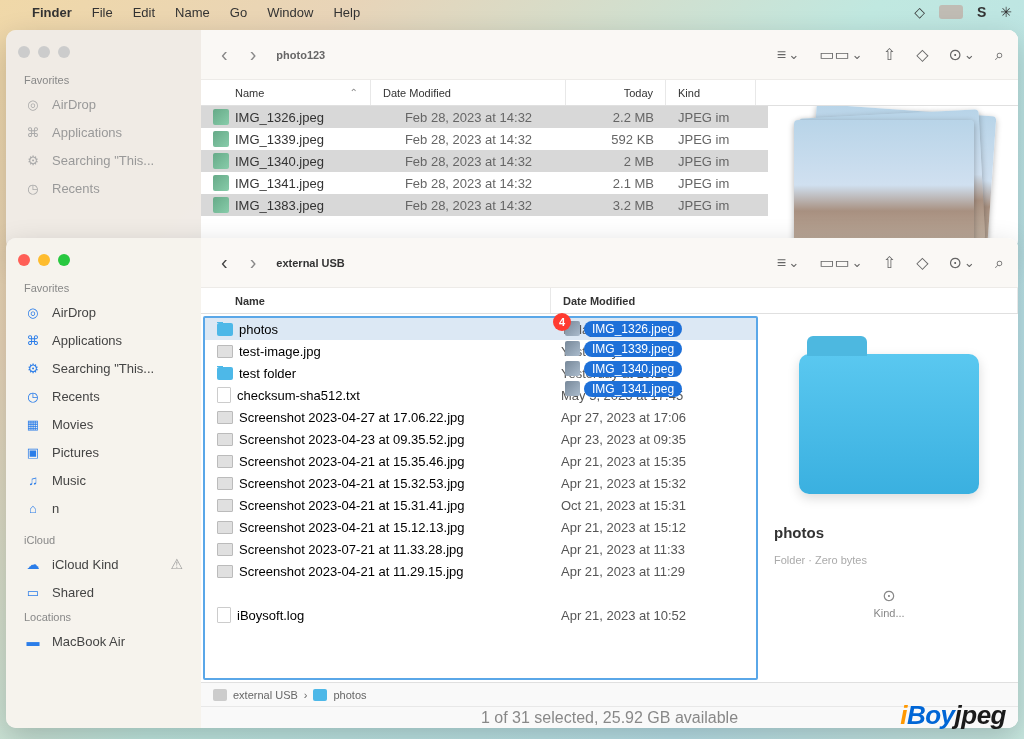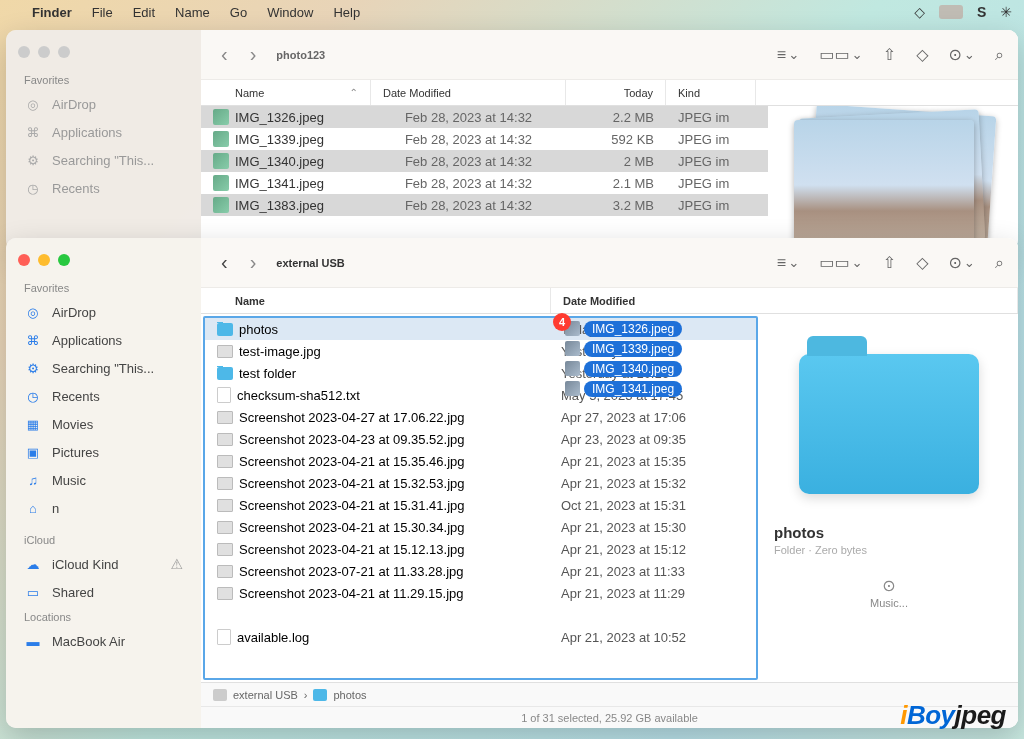--- a/index.html
+++ b/index.html
@@ -75,39 +75,39 @@
 .fcell.date { flex: 1; color: #555; }
 .folder-ico { width: 16px; height: 13px; background: #4db8e8; border-radius: 2px; display: inline-block; flex-shrink: 0; position: relative; }
 .folder-ico::before { content: ''; position: absolute; top: -3px; left: 0; width: 6px; height: 3px; background: #4db8e8; border-radius: 1px 1px 0 0; }
 .txt-ico { width: 14px; height: 16px; background: #fff; border: 1px solid #ccc; border-radius: 1px; display: inline-block; flex-shrink: 0; }
 .jpg-ico { width: 16px; height: 13px; background: #e0e0e0; border: 1px solid #bbb; border-radius: 1px; display: inline-block; flex-shrink: 0; }
 
 .preview2 { width: 258px; padding: 20px 14px; display: flex; flex-direction: column; align-items: center; }
 .big-folder { width: 180px; height: 140px; background: linear-gradient(180deg, #5ac8f0 0%, #3ab0e0 100%); border-radius: 10px; position: relative; margin-top: 20px; box-shadow: 0 4px 12px rgba(0,0,0,0.15); }
 .big-folder::before { content: ''; position: absolute; top: -18px; left: 8px; width: 60px; height: 20px; background: #4db8e0; border-radius: 6px 6px 0 0; }
 .pv-name { font-size: 15px; font-weight: 600; margin-top: 30px; align-self: flex-start; color: #333; }
-.pv-sub { font-size: 11px; color: #aaa; align-self: flex-start; margin-top: 3px; }
+.pv-sub { font-size: 11px; color: #aaa; align-self: flex-start; margin-top: 13px; }
 .more-btn { margin-top: 20px; color: #888; font-size: 11px; text-align: center; }
 .more-ico { font-size: 16px; display: block; margin-bottom: 2px; }
 
 
 .drag-ghost { position: absolute; left: 364px; top: 81px; z-index: 5; }
 .drag-badge { position: absolute; left: -12px; top: -6px; width: 18px; height: 18px; background: #ff3b30; color: #fff; border-radius: 50%; font-size: 11px; font-weight: 700; display: flex; align-items: center; justify-content: center; z-index: 6; }
 .drag-item { display: flex; align-items: center; height: 19px; gap: 4px; margin-bottom: 1px; }
 .drag-thumb { width: 15px; height: 15px; background: linear-gradient(135deg,#789,#abc); border-radius: 2px; }
 .drag-label { background: #1e70d8; color: #fff; font-size: 12px; padding: 1px 8px; border-radius: 9px; white-space: nowrap; }
 
 
 .pathbar { height: 24px; border-top: 1px solid #e0e0e0; display: flex; align-items: center; padding: 0 12px; font-size: 11px; color: #666; gap: 6px; background: #f9f9f9; }
 .path-ico { width: 14px; height: 12px; display: inline-block; }
 .disk-ico { background: #ccc; border-radius: 2px; }
 .path-fold { background: #4db8e8; border-radius: 2px; position: relative; }
 
 
-.statusbar { height: 22px; border-top: 1px solid #e8e8e8; display: flex; align-items: center; justify-content: center; font-size: 11px; color: #888; background: #f9f9f9; }
+.statusbar { height: 22px; border-top: 1px solid #e8e8e8; display: flex; align-items: center; justify-content: center; font-size: 16px; color: #888; background: #f9f9f9; }
 
 
 .watermark { position: absolute; right: 18px; bottom: 8px; font-size: 26px; font-weight: 800; font-style: italic; color: #0066d6; z-index: 10; letter-spacing: -0.5px; }
 .watermark .dot-i { color: #ff9800; }
 .watermark .soft { color: #1a1a1a; font-style: italic; }
 </style>
 </head>
 <body>
 
 <div class="menubar">
@@ -377,27 +377,20 @@
           <div class="frow">
             <div class="fcell name">
               <span class="jpg-ico"></span>
               <span>Screenshot 2023-04-21 at 15.31.41.jpg</span>
             </div>
             <div class="fcell date">Oct 21, 2023 at 15:31</div>
           </div>
           <div class="frow">
             <div class="fcell name">
               <span class="jpg-ico"></span>
-              <span>Screenshot 2023-04-21 at 15.30.34.jpg</span>
-            </div>
-            <div class="fcell date">Apr 21, 2023 at 15:30</div>
-          </div>
-          <div class="frow">
-            <div class="fcell name">
-              <span class="jpg-ico"></span>
               <span>Screenshot 2023-04-21 at 15.12.13.jpg</span>
             </div>
             <div class="fcell date">Apr 21, 2023 at 15:12</div>
           </div>
           <div class="frow">
             <div class="fcell name">
               <span class="jpg-ico"></span>
               <span>Screenshot 2023-07-21 at 11.33.28.jpg</span>
             </div>
             <div class="fcell date">Apr 21, 2023 at 11:33</div>
@@ -407,32 +400,32 @@
               <span class="jpg-ico"></span>
               <span>Screenshot 2023-04-21 at 11.29.15.jpg</span>
             </div>
             <div class="fcell date">Apr 21, 2023 at 11:29</div>
           </div>
           <div class="frow">
           </div>
           <div class="frow">
             <div class="fcell name">
               <span class="txt-ico"></span>
-              <span>available.log</span>
+              <span>iBoysoft.log</span>
             </div>
             <div class="fcell date">Apr 21, 2023 at 10:52</div>
           </div>
         </div>
       <div class="preview2">
         <div class="big-folder"></div>
         <div class="pv-name">photos</div>
         <div class="pv-sub">Folder · Zero bytes</div>
         <div class="more-btn">
           <span class="more-ico">⊙</span>
-          <span>Music...</span>
+          <span>Kind...</span>
         </div>
       </div>
     </div>
 
     <div class="drag-ghost">
       <div class="drag-badge">4</div>
       <div id="drag-items">
           <div class="drag-item">
             <span class="drag-thumb"></span>
             <span class="drag-label">IMG_1326.jpeg</span>

